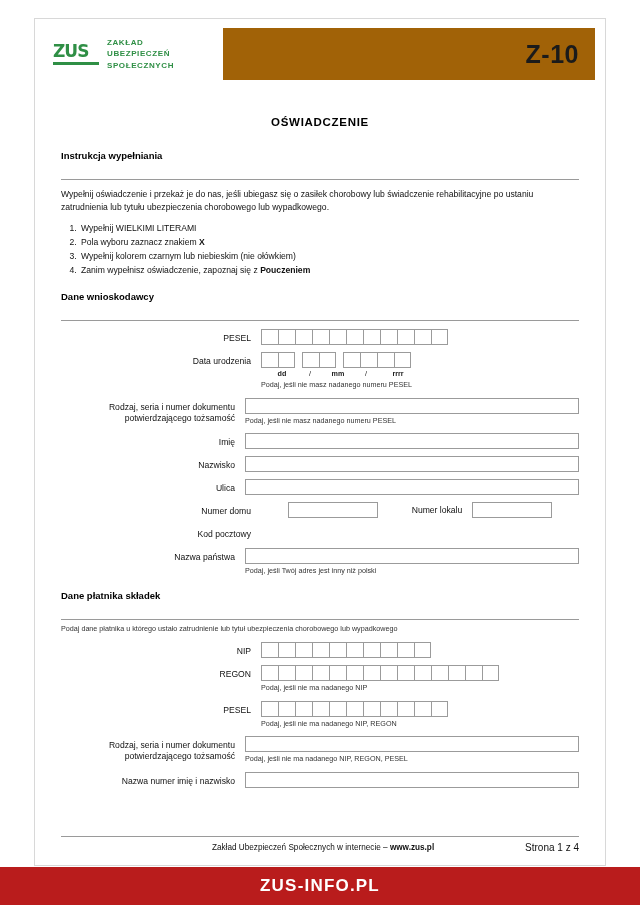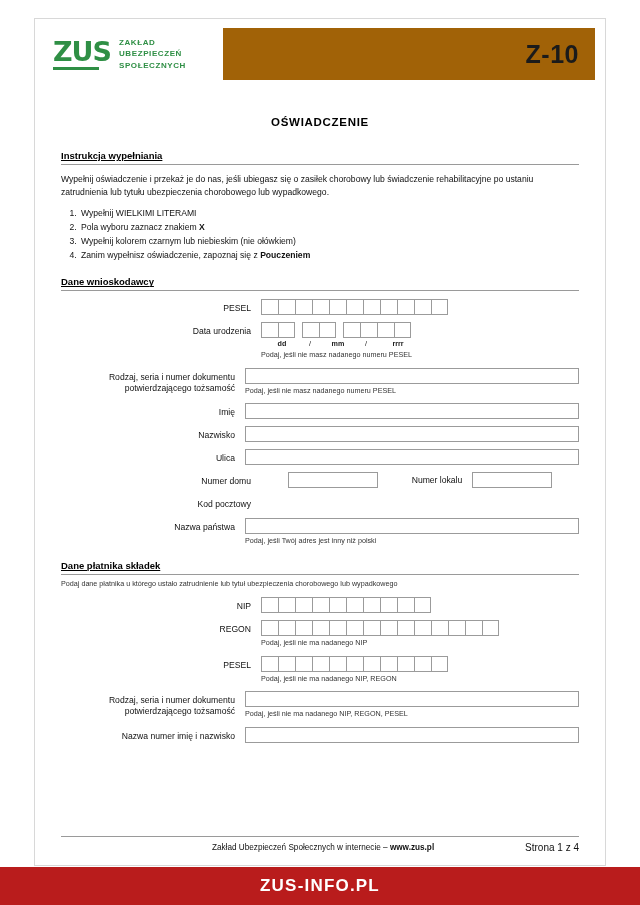--- a/index.html
+++ b/index.html
@@ -34,21 +34,21 @@
   .hdr-logo {
     width: 178px;
     display: flex;
     align-items: center;
     gap: 8px;
     padding-left: 8px;
   }
   .zus-mark {
     font-family: "DejaVu Sans", sans-serif;
     font-weight: bold;
-    font-size: 27px;
+    font-size: 17px;
     letter-spacing: -1px;
     color: #2f8f45;
     line-height: 1;
     position: relative;
   }
   .zus-mark .bar {
     display: block;
     width: 46px;
     height: 3px;
     background: #2f8f45;
@@ -85,24 +85,23 @@
     font-size: 11.5px;
     font-weight: bold;
     letter-spacing: .7px;
     margin: 36px 0 22px 0;
     color: #000;
   }
   .sec-head {
     font-size: 9.5px;
     font-weight: bold;
     color: #000;
-    padding-bottom: 3px;
+    padding-bottom: 18px;
     border-bottom: 1px solid #9a9a9a;
     margin-bottom: 8px;
-    text-decoration: underline;
   }
   .para {
     font-size: 8.6px;
     line-height: 1.5;
     color: #111;
     margin: 0 0 8px 0;
   }
   ol.rules {
     margin: 0 0 0 0;
     padding-left: 18px;

